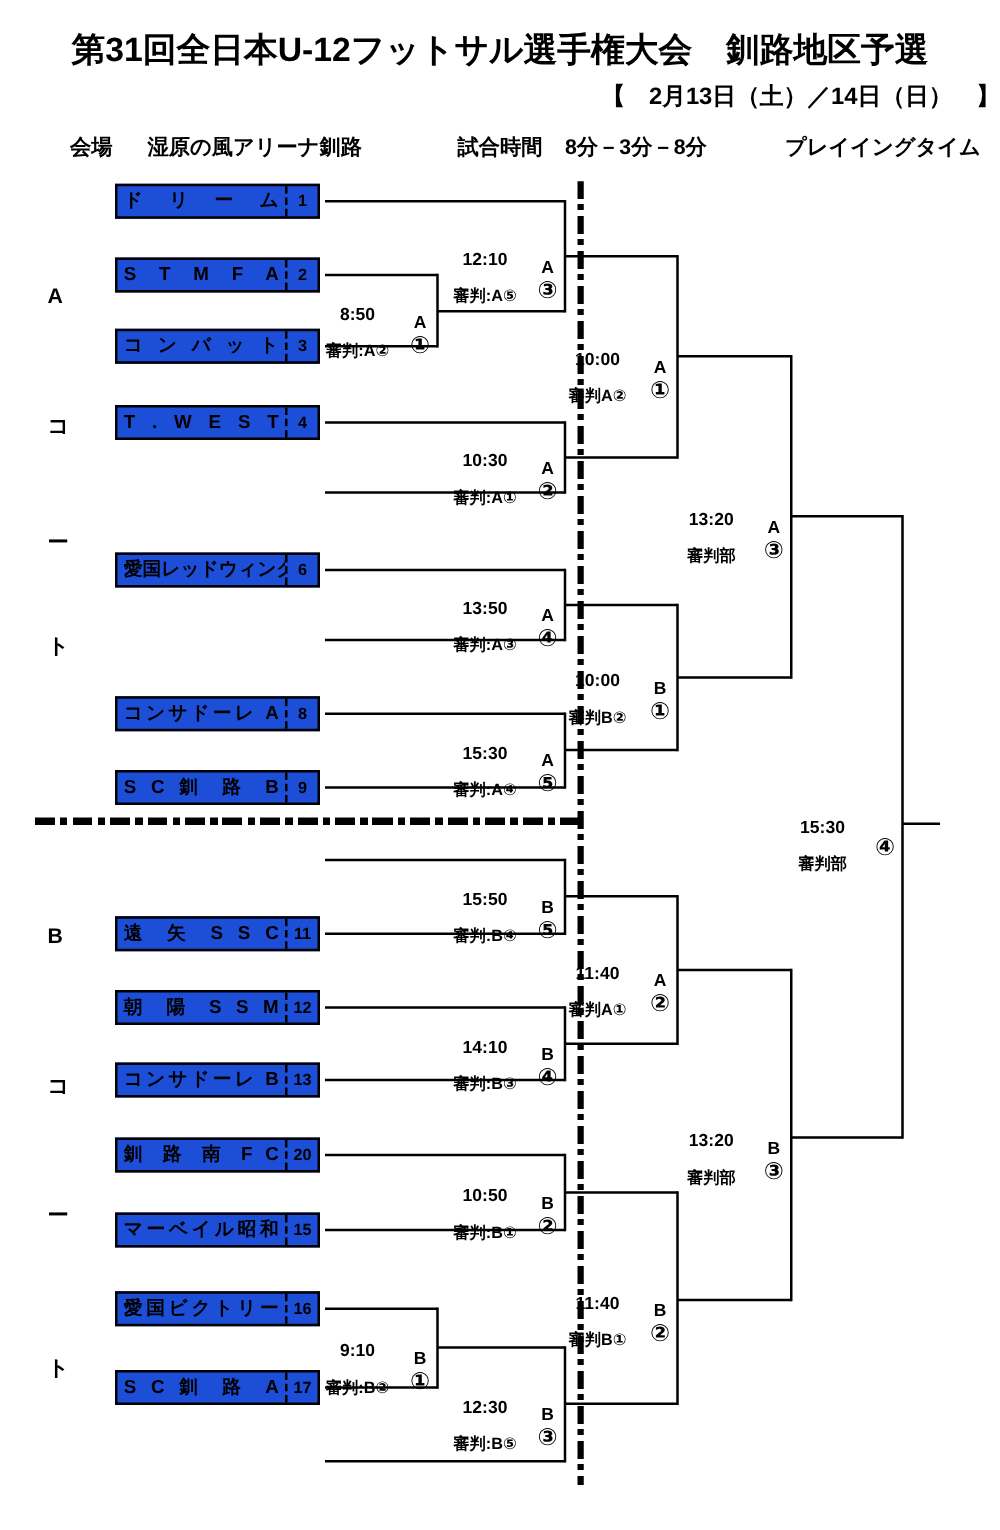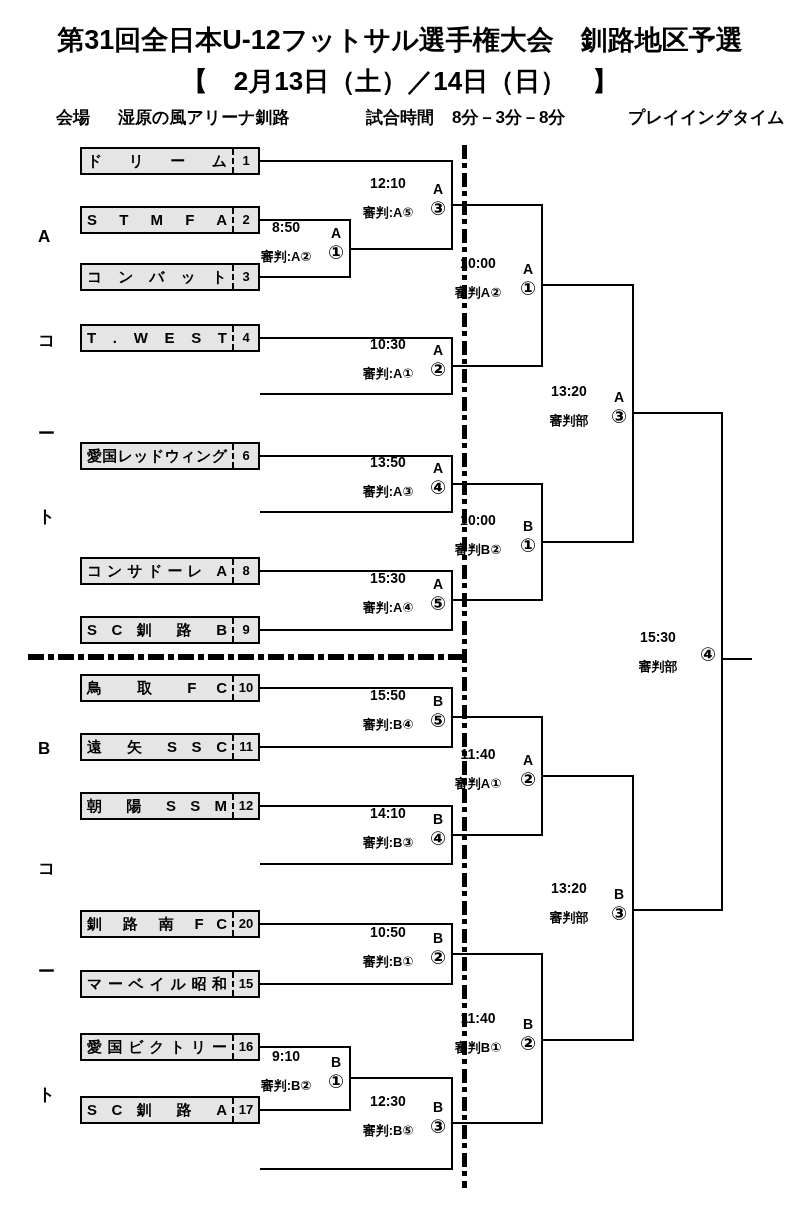--- a/index.html
+++ b/index.html
@@ -1,35 +1,35 @@
 <!DOCTYPE html>
 <html><head>
 <meta charset="utf-8">
 <style>
   html,body{margin:0;padding:0;background:#fff;}
   .sheet{position:relative;width:800px;height:1224px;background:#fff;color:#000;
          font-family:"Liberation Sans","DejaVu Sans",sans-serif;overflow:hidden;}
   .title{position:absolute;top:22px;left:0;width:100%;text-align:center;
          font-size:27px;font-weight:bold;white-space:nowrap;}
-  .subtitle{position:absolute;top:64px;left:0;width:100%;text-align:center;
-         font-size:26px;font-weight:bold;white-space:nowrap;}
+  .subtitle{position:absolute;top:64px;left:0;width:100%;text-align:right;
+         font-size:19px;font-weight:bold;white-space:nowrap;}
   .inf{position:absolute;top:106px;font-size:17px;font-weight:bold;white-space:nowrap;}
-  .tbox{position:absolute;left:80px;width:180px;height:28px;border:2px solid #000;
-        box-sizing:border-box;display:flex;background:#e5e5e5;}
+  .tbox{position:absolute;left:92px;width:164px;height:28px;border:2px solid #000;
+        box-sizing:border-box;display:flex;background:#1d4ed8;}
   .tname{flex:1;font-size:15px;font-weight:bold;line-height:24px;padding:0 5px;
          white-space:nowrap;overflow:hidden;text-align:justify;text-align-last:justify;}
   .tno{width:26px;border-left:2px dashed #000;box-sizing:border-box;font-size:13px;
        font-weight:bold;line-height:24px;text-align:center;}
   .hl,.vl{position:absolute;background:#000;}
   .hl{height:2px;} .vl{width:2px;}
   .dashv{position:absolute;left:462px;top:145px;width:5px;height:1043px;
     background:repeating-linear-gradient(180deg,#000 0 14px,transparent 14px 18px,#000 18px 23px,transparent 23px 28px);}
   .dashh{position:absolute;left:28px;top:654px;width:437px;height:6px;
     background:repeating-linear-gradient(90deg,#000 0 16px,transparent 16px 20px,#000 20px 26px,transparent 26px 30px);}
-  .match{position:absolute;width:100px;display:flex;}
+  .match{position:absolute;width:100px;display:flex;margin-top:24px;}
   .mtext{width:72px;text-align:center;}
   .mtime{font-size:14px;font-weight:bold;height:16px;line-height:16px;white-space:nowrap;}
   .mref{font-size:13px;font-weight:bold;margin-top:13px;white-space:nowrap;}
   .mside{width:28px;text-align:center;}
   .mcourt{font-size:14px;font-weight:bold;height:16px;line-height:16px;margin-top:6px;}
   .mnum{font-size:19px;line-height:20px;margin-top:2px;font-weight:bold;}
   .final .mnum{margin-top:16px;}
   .clab{position:absolute;left:38px;font-size:17px;font-weight:bold;line-height:1;}
   .vtall{writing-mode:vertical-rl;}
 </style>
@@ -77,31 +77,31 @@
       <span class="tno">6</span>
     </div>
   <div class="tbox" style="top:557px">
       <span class="tname">コンサドーレ A</span>
       <span class="tno">8</span>
     </div>
   <div class="tbox" style="top:616px">
       <span class="tname">S C 釧 路 B</span>
       <span class="tno">9</span>
     </div>
-  <div class="tbox" style="top:674px">
-      <span class="tname">鳥 取 F C</span>
-      <span class="tno">10</span>
-    </div>
   <div class="tbox" style="top:733px">
       <span class="tname">遠 矢 S S C</span>
       <span class="tno">11</span>
     </div>
   <div class="tbox" style="top:792px">
       <span class="tname">朝 陽 S S M</span>
       <span class="tno">12</span>
+    </div>
+  <div class="tbox" style="top:850px">
+      <span class="tname">コンサドーレ B</span>
+      <span class="tno">13</span>
     </div>
   <div class="tbox" style="top:910px">
       <span class="tname">釧 路 南 F C</span>
       <span class="tno">20</span>
     </div>
   <div class="tbox" style="top:970px">
       <span class="tname">マーベイル昭和</span>
       <span class="tno">15</span>
     </div>
   <div class="tbox" style="top:1033px">

